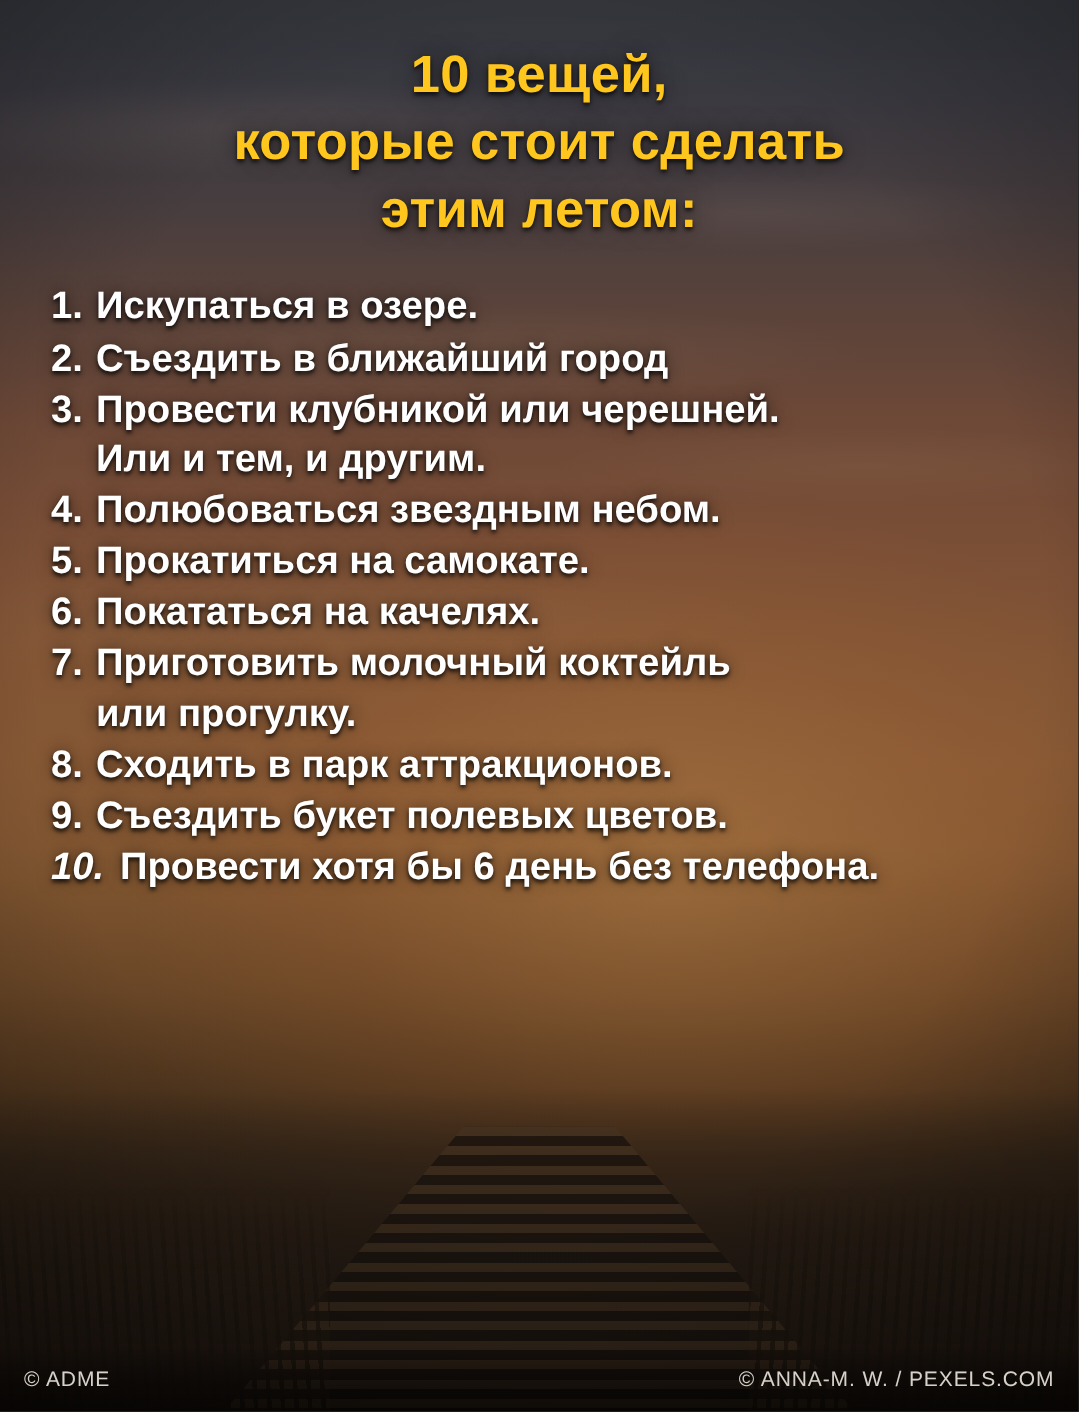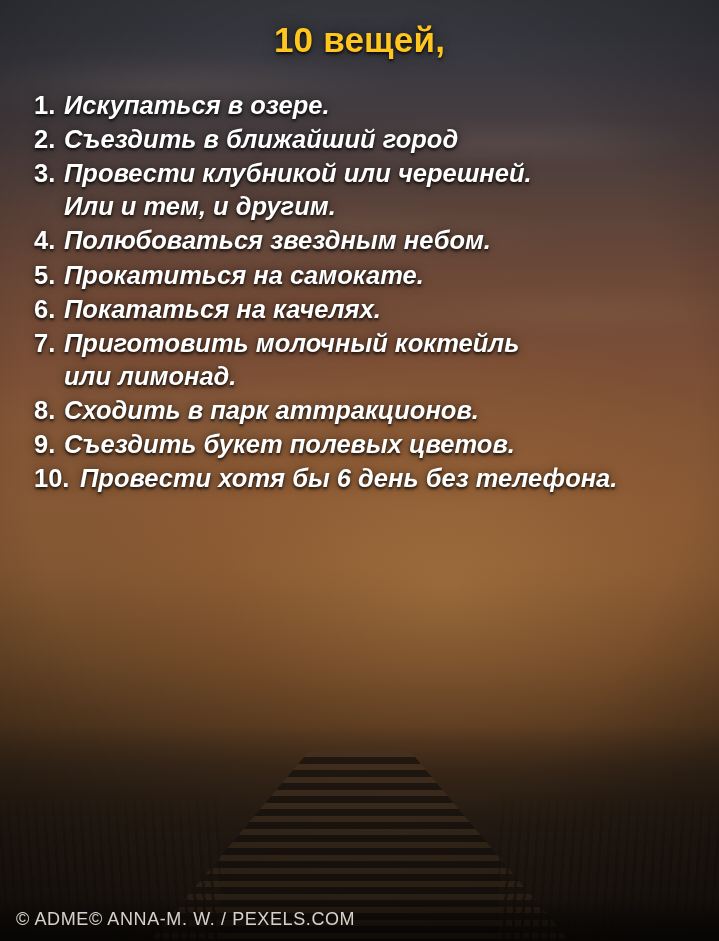--- a/index.html
+++ b/index.html
@@ -102,21 +102,21 @@
     background: radial-gradient(ellipse 85% 75% at 50% 45%, rgba(0,0,0,0) 55%, rgba(0,0,0,0.38) 100%);
     pointer-events: none;
   }
 
   
   .content {
     position: absolute;
     inset: 0;
     display: flex;
     flex-direction: column;
-    padding: 18px 16px 0 16px;
+    padding: 28px 16px 0 16px;
     box-sizing: border-box;
   }
 
   .title {
     text-align: center;
     color: #ffc61e;
     font-weight: bold;
     font-size: 35px;
     line-height: 1.28;
     letter-spacing: 0.2px;
@@ -147,41 +147,40 @@
     display: flex;
     align-items: flex-start;
   }
   .list .num {
     flex: 0 0 auto;
     min-width: 30px;
     text-align: left;
   }
   .list .text {
     flex: 1 1 auto;
-    font-style: italic;
   }
   .list .text .cont {
     display: block;
   }
-  .list li.wide .num { min-width: 46px; }
+  .list li.wide .num { min-width: 46px; font-style: italic; }
 
   
   .credits {
     position: absolute;
     left: 0; right: 0;
     bottom: 0;
     height: 44px;
     display: flex;
     align-items: center;
-    justify-content: flex-start;
+    justify-content: space-between;
     padding: 0 16px;
     box-sizing: border-box;
     background: linear-gradient(to bottom, rgba(0,0,0,0) 0%, rgba(0,0,0,0.45) 60%, rgba(0,0,0,0.6) 100%);
     color: #e8e2da;
-    font-size: 18px;
+    font-size: 14px;
     letter-spacing: 0.6px;
   }
   .credits .left { opacity: .92; }
   .credits .right { opacity: .92; }
 </style>
 </head>
 <body>
 
 <div class="poster">
 
@@ -191,20 +190,22 @@
   <div class="ground"></div>
   <div class="walkway"></div>
   <div class="grass-left"></div>
   <div class="grass-right"></div>
   <div class="vignette"></div>
 
   <div class="content">
 
     <h1 class="title">
       <span class="line line-1">10 вещей,</span>
+      <span class="line line-2">которые стоит сделать</span>
+      <span class="line line-3">этим летом:</span>
     </h1>
 
     <ol class="list">
       <li>
         <span class="num">1.</span>
         <span class="text">Искупаться в озере.</span>
       </li>
       <li>
         <span class="num">2.</span>
         <span class="text">
@@ -227,21 +228,21 @@
         <span class="text">Прокатиться на самокате.</span>
       </li>
       <li>
         <span class="num">6.</span>
         <span class="text">Покататься на качелях.</span>
       </li>
       <li>
         <span class="num">7.</span>
         <span class="text">
           <span class="cont">Приготовить молочный коктейль</span>
-          <span class="cont">или лимонад.</span>
+          <span class="cont">или прогулку.</span>
         </span>
       </li>
       <li>
         <span class="num">8.</span>
         <span class="text">Сходить в парк аттракционов.</span>
       </li>
       <li>
         <span class="num">9.</span>
         <span class="text">Съездить букет полевых цветов.</span>
       </li>

